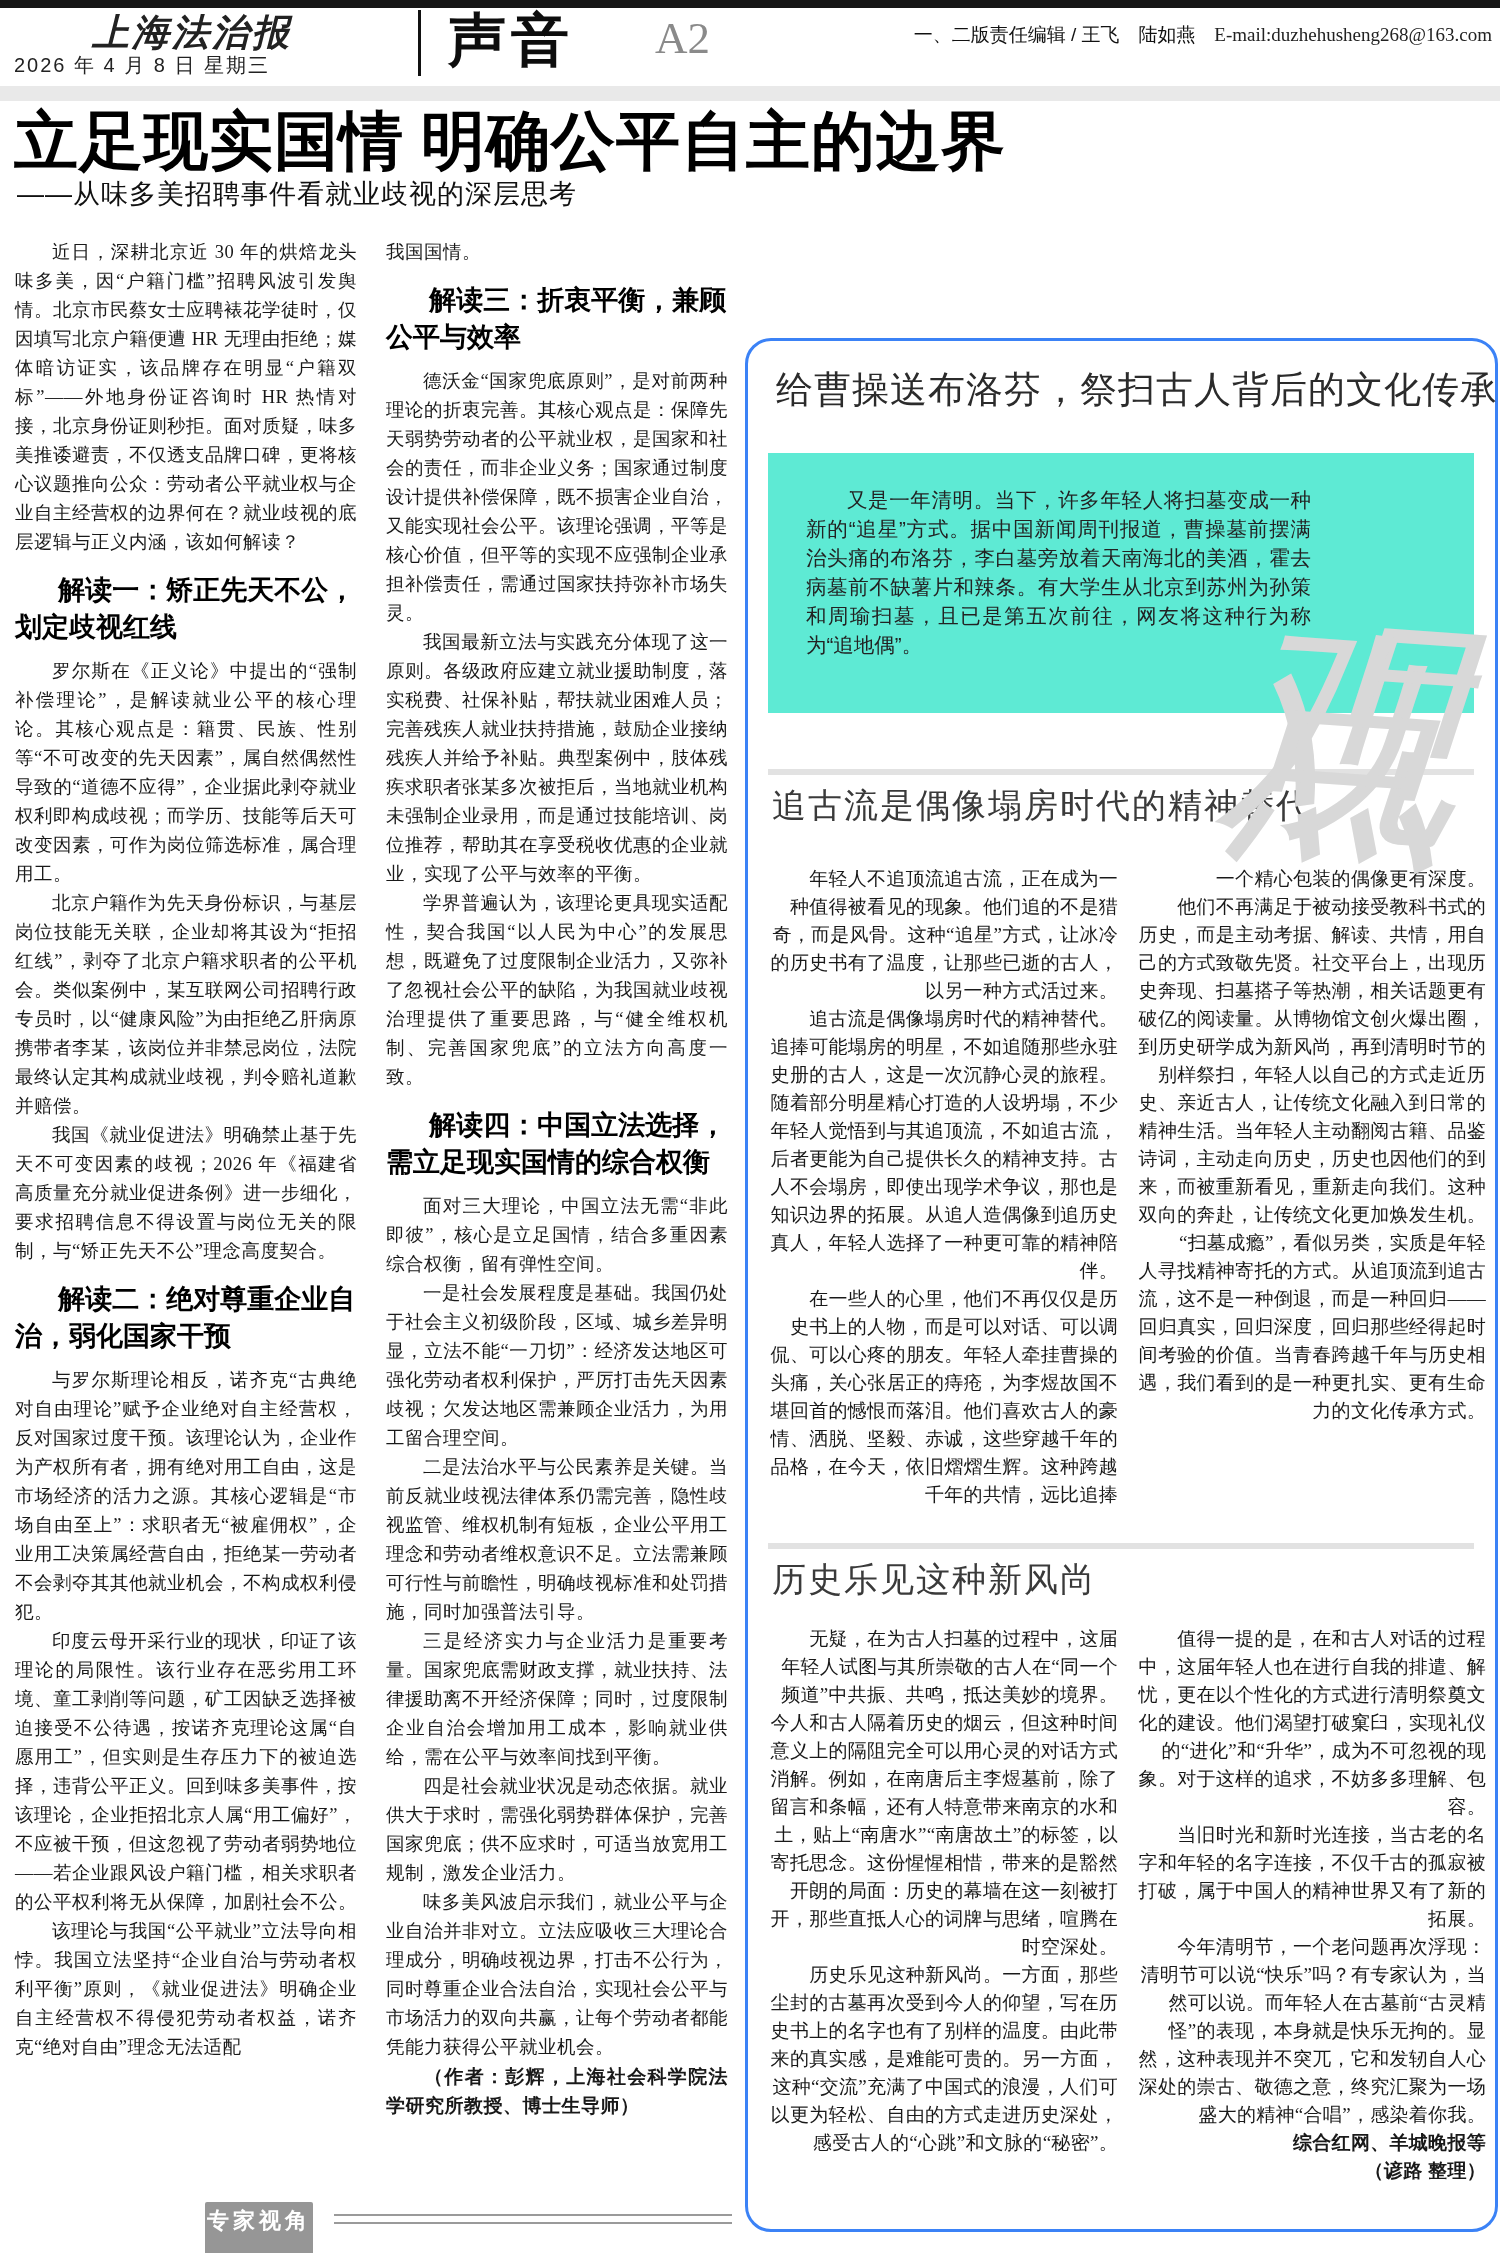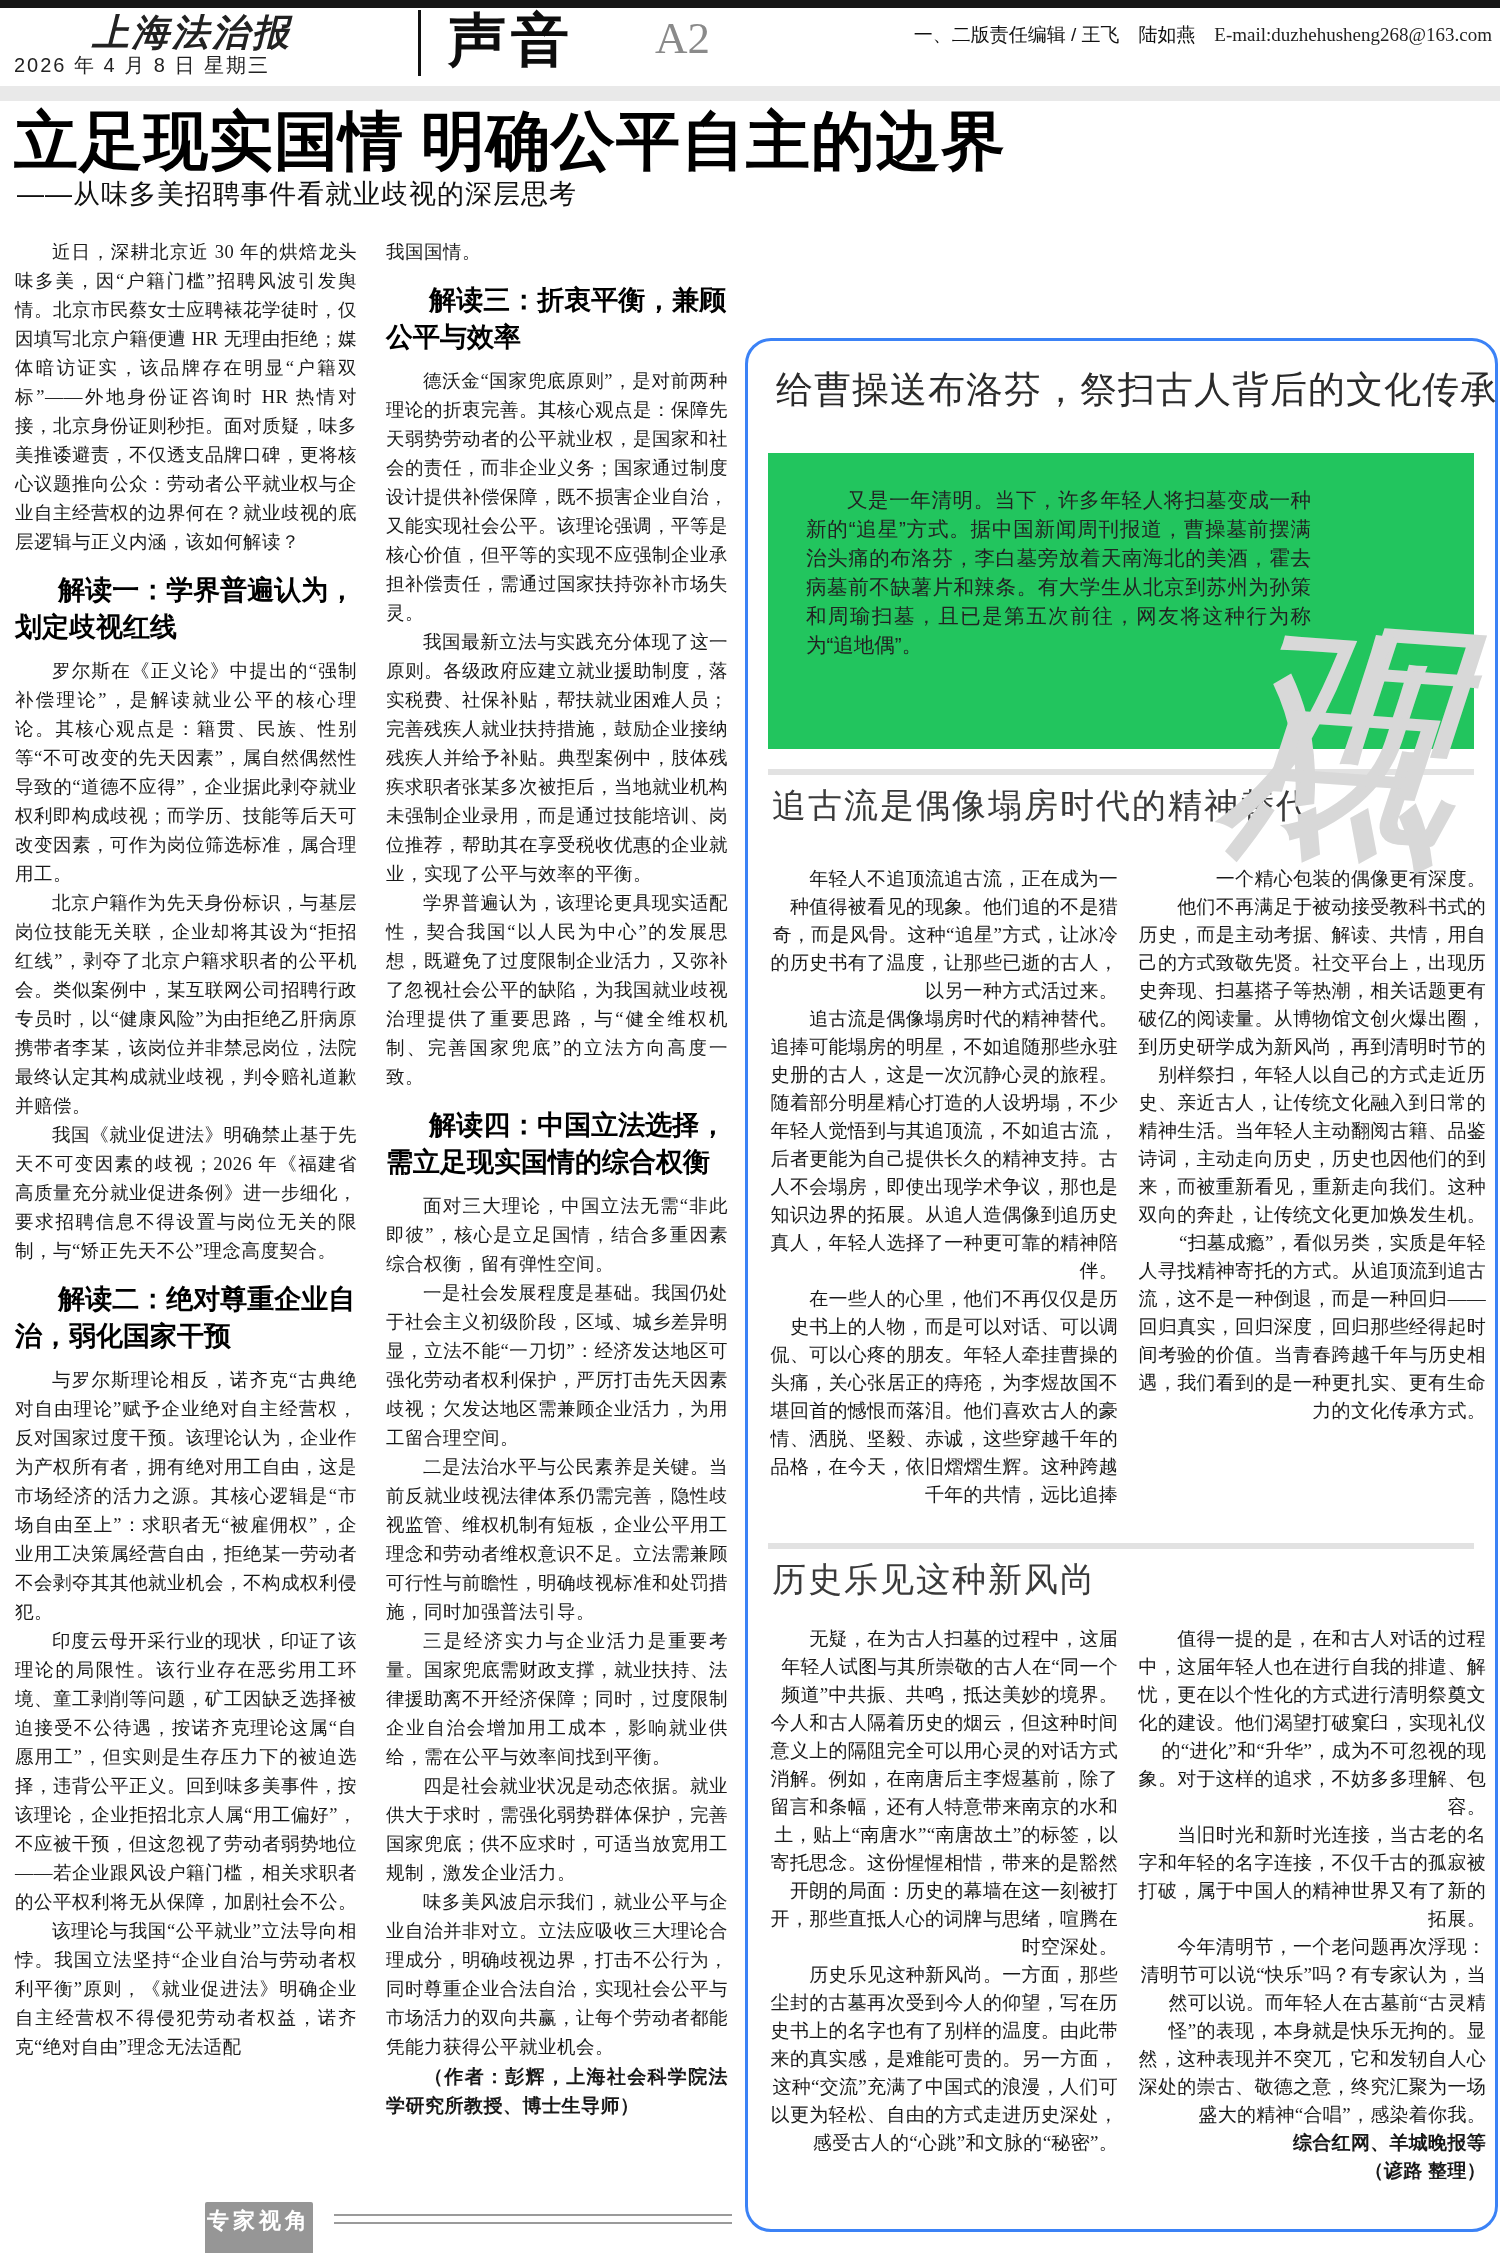--- a/index.html
+++ b/index.html
@@ -35,21 +35,21 @@
     line-height:37px;color:#000;text-indent:1.6em;margin:15px 0 11px 0;text-align:left;
     letter-spacing:0px;}
   .boldp{font-family:"Liberation Sans",sans-serif;font-weight:bold;font-size:19px;}
   .alignr{text-align:right;text-indent:0;}
   
   .vbox{position:absolute;left:745px;top:338px;width:747px;height:1888px;
     border:3px solid #3b82f6;border-radius:26px;background:#fff;}
   .vbox-title{position:absolute;left:28px;top:24px;width:700px;font-size:37px;
     font-family:"Liberation Sans",sans-serif;font-weight:normal;color:#2b2b2b;
     letter-spacing:1px;white-space:nowrap;}
-  .leadwrap{position:absolute;left:20px;top:112px;width:706px;height:296px;background:#22c55e;}
+  .leadwrap{position:absolute;left:20px;top:112px;width:706px;height:260px;background:#5eead4;}
   .leadtext{position:absolute;left:38px;top:32px;width:505px;font-size:20.5px;line-height:29px;
     font-family:"Liberation Sans",sans-serif;color:#222;text-align:justify;text-indent:2em;
     position:relative;z-index:2;}
   .watermark{position:absolute;right:4px;top:96px;z-index:1;writing-mode:vertical-rl;
     text-orientation:upright;font-size:238px;line-height:250px;color:#d8d8d8;
     font-family:"DejaVu Serif",serif;font-style:italic;transform:rotate(4deg);pointer-events:none;}
   .secband{position:absolute;left:20px;width:706px;height:6px;background:#e2e2e2;}
   .band1{top:428px;}
   .band2{top:1202px;}
   .vsubhead{position:absolute;left:24px;font-size:34px;font-family:"Liberation Sans",sans-serif;
@@ -84,21 +84,21 @@
   <span class="email">E-mail:duzhehusheng268@163.com</span>
 </div>
 
 <div class="grayband"></div>
 
 <div class="headline">立足现实国情  明确公平自主的边界</div>
 <div class="subtitle">——从味多美招聘事件看就业歧视的深层思考</div>
 
 <div class="mcol mcol1">
     <p class="bp">近日，深耕北京近 30 年的烘焙龙头味多美，因“户籍门槛”招聘风波引发舆情。北京市民蔡女士应聘裱花学徒时，仅因填写北京户籍便遭 HR 无理由拒绝；媒体暗访证实，该品牌存在明显“户籍双标”——外地身份证咨询时 HR 热情对接，北京身份证则秒拒。面对质疑，味多美推诿避责，不仅透支品牌口碑，更将核心议题推向公众：劳动者公平就业权与企业自主经营权的边界何在？就业歧视的底层逻辑与正义内涵，该如何解读？</p>
-    <div class="colh">解读一：学界普遍认为，划定歧视红线</div>
+    <div class="colh">解读一：矫正先天不公，划定歧视红线</div>
     <p class="bp">罗尔斯在《正义论》中提出的“强制补偿理论”，是解读就业公平的核心理论。其核心观点是：籍贯、民族、性别等“不可改变的先天因素”，属自然偶然性导致的“道德不应得”，企业据此剥夺就业权利即构成歧视；而学历、技能等后天可改变因素，可作为岗位筛选标准，属合理用工。</p>
     <p class="bp">北京户籍作为先天身份标识，与基层岗位技能无关联，企业却将其设为“拒招红线”，剥夺了北京户籍求职者的公平机会。类似案例中，某互联网公司招聘行政专员时，以“健康风险”为由拒绝乙肝病原携带者李某，该岗位并非禁忌岗位，法院最终认定其构成就业歧视，判令赔礼道歉并赔偿。</p>
     <p class="bp">我国《就业促进法》明确禁止基于先天不可变因素的歧视；2026 年《福建省高质量充分就业促进条例》进一步细化，要求招聘信息不得设置与岗位无关的限制，与“矫正先天不公”理念高度契合。</p>
     <div class="colh">解读二：绝对尊重企业自治，弱化国家干预</div>
     <p class="bp">与罗尔斯理论相反，诺齐克“古典绝对自由理论”赋予企业绝对自主经营权，反对国家过度干预。该理论认为，企业作为产权所有者，拥有绝对用工自由，这是市场经济的活力之源。其核心逻辑是“市场自由至上”：求职者无“被雇佣权”，企业用工决策属经营自由，拒绝某一劳动者不会剥夺其其他就业机会，不构成权利侵犯。</p>
     <p class="bp">印度云母开采行业的现状，印证了该理论的局限性。该行业存在恶劣用工环境、童工剥削等问题，矿工因缺乏选择被迫接受不公待遇，按诺齐克理论这属“自愿用工”，但实则是生存压力下的被迫选择，违背公平正义。回到味多美事件，按该理论，企业拒招北京人属“用工偏好”，不应被干预，但这忽视了劳动者弱势地位——若企业跟风设户籍门槛，相关求职者的公平权利将无从保障，加剧社会不公。</p>
     <p class="bp">该理论与我国“公平就业”立法导向相悖。我国立法坚持“企业自治与劳动者权利平衡”原则，《就业促进法》明确企业自主经营权不得侵犯劳动者权益，诺齐克“绝对自由”理念无法适配</p>
   </div>
 <div class="mcol mcol2">
     <p class="bp cont">我国国情。</p>

